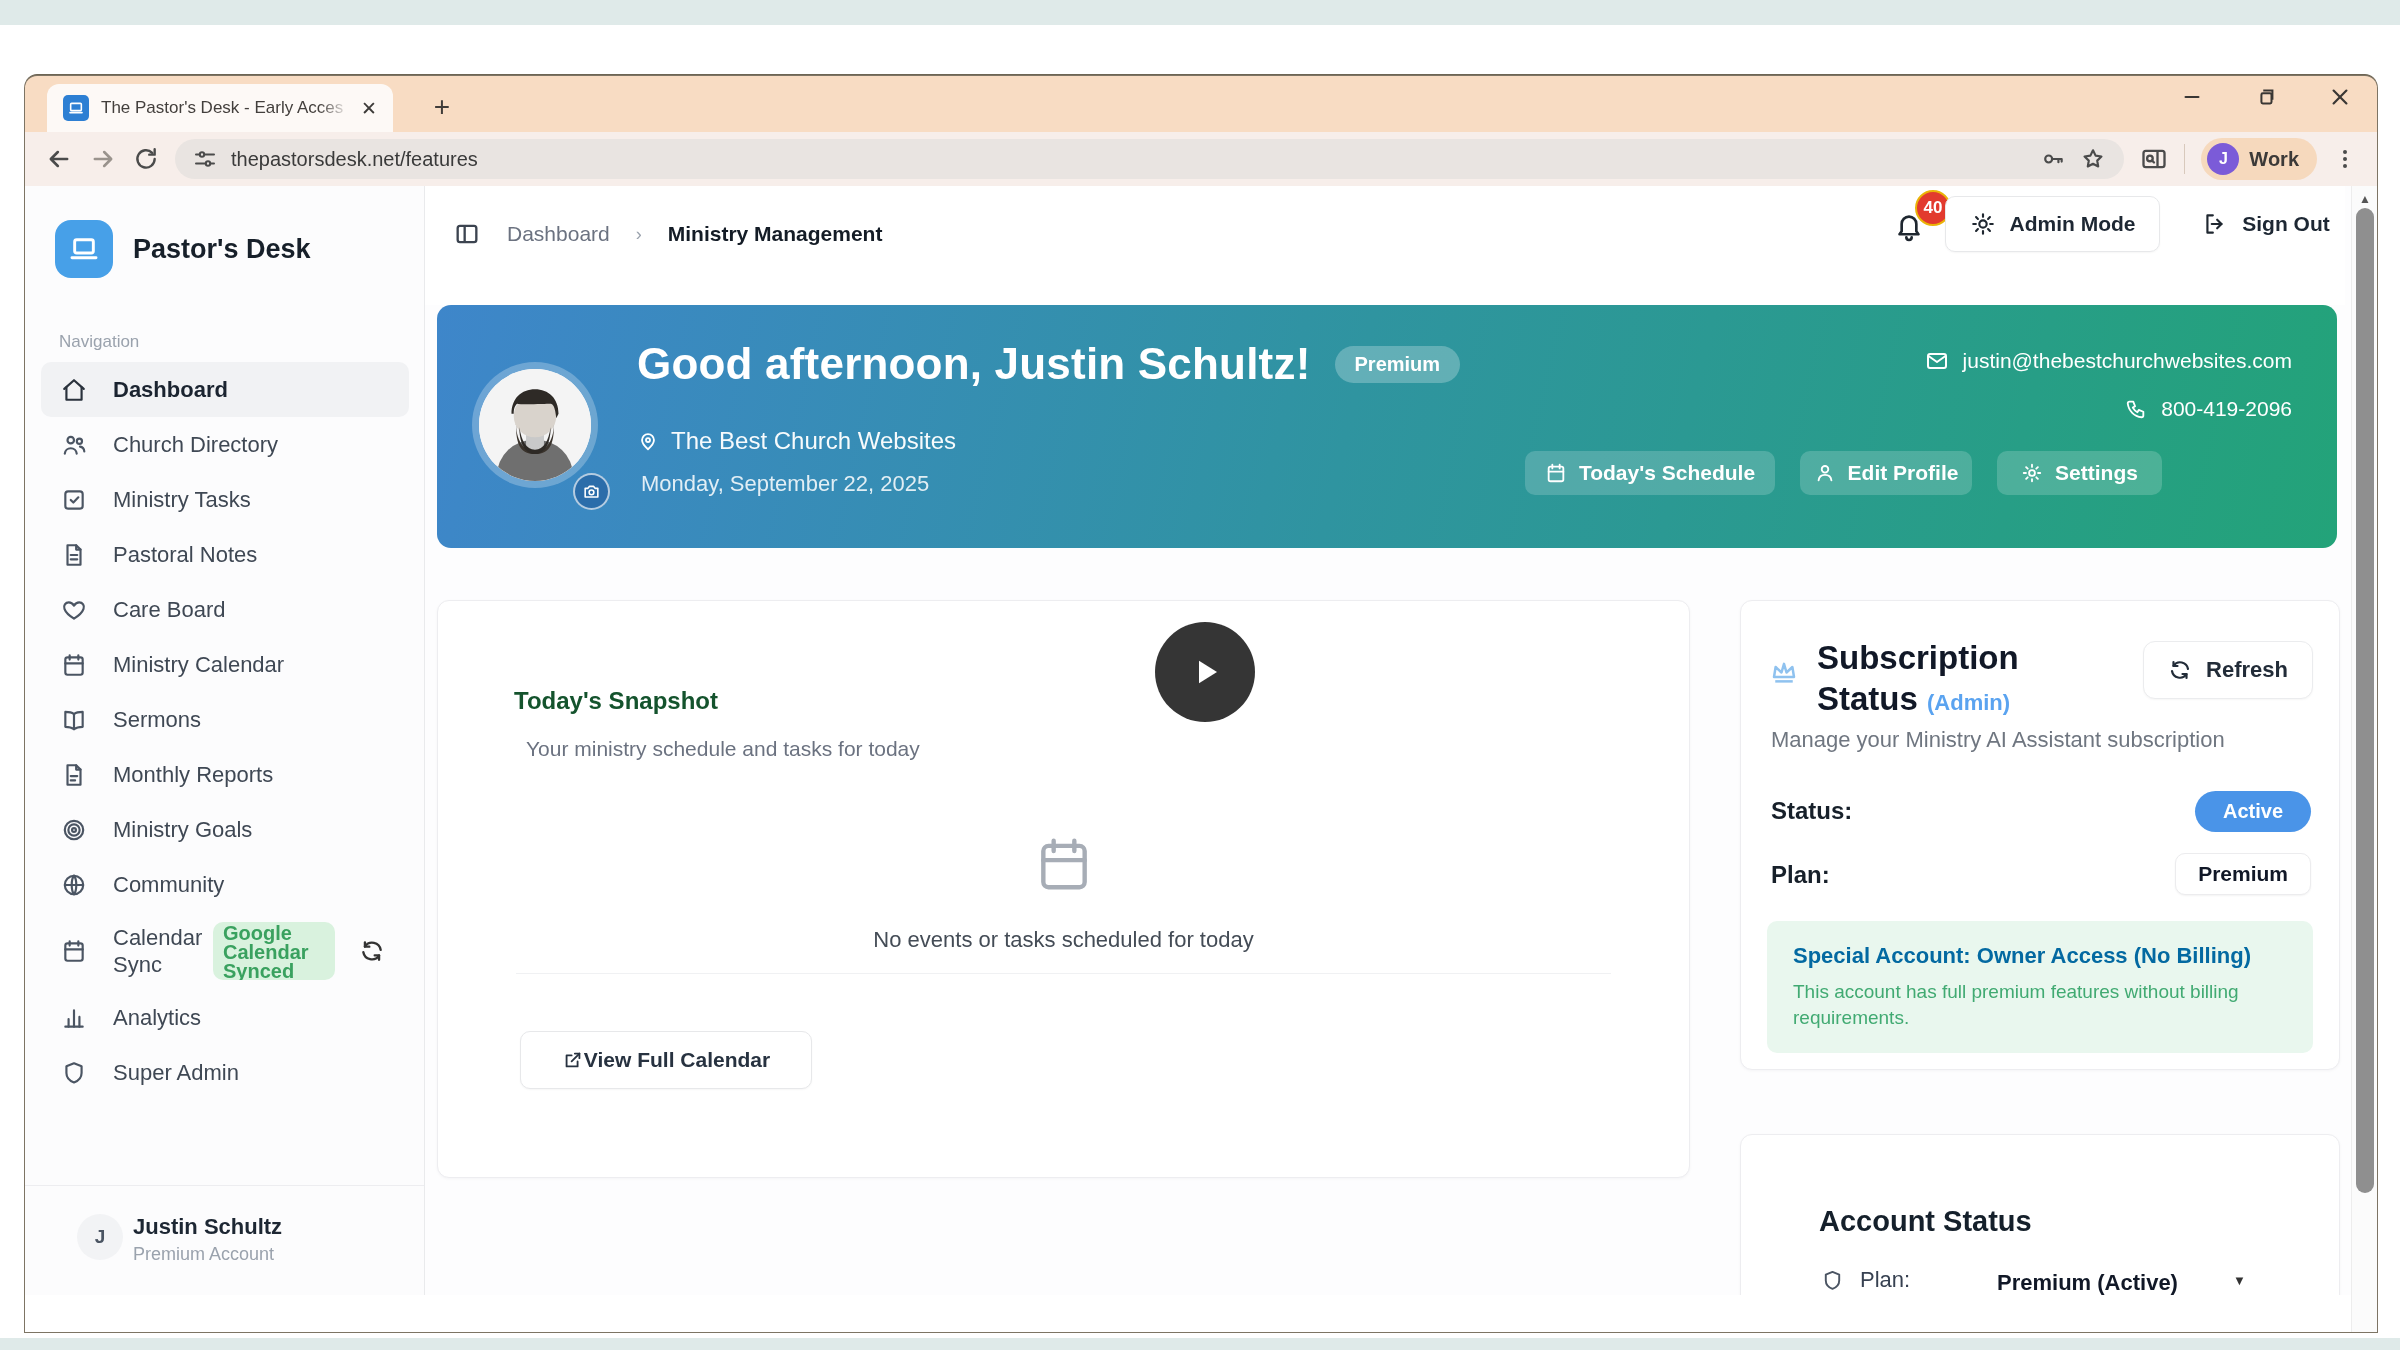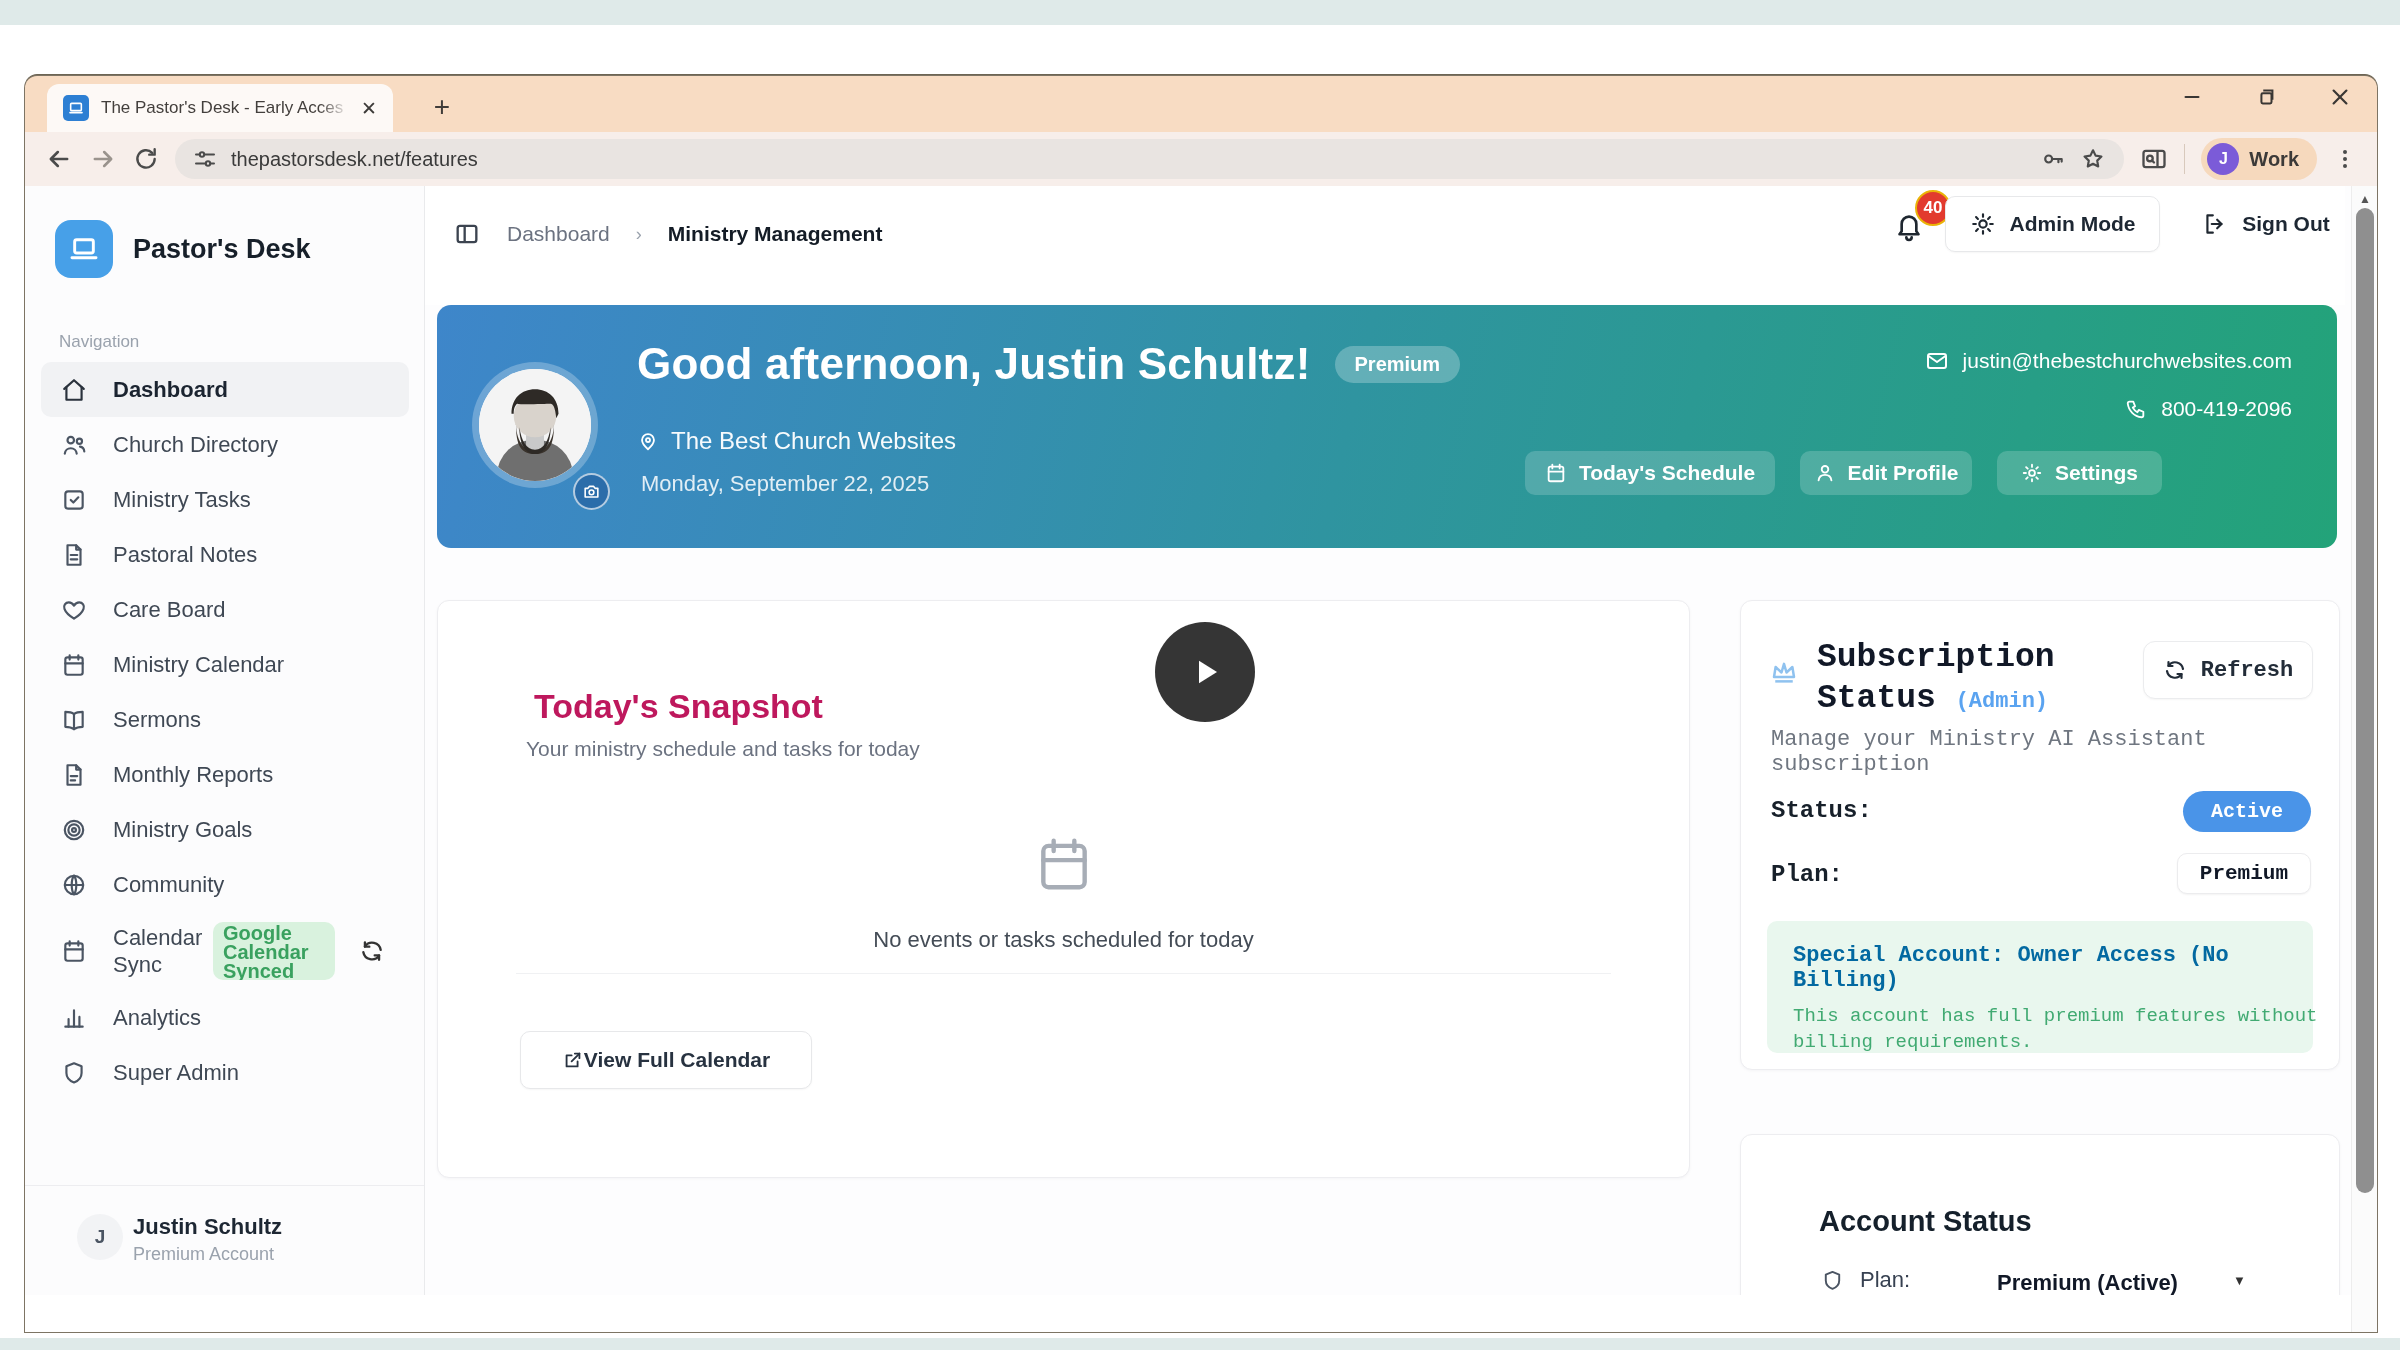--- a/index.html
+++ b/index.html
@@ -109,34 +109,34 @@
   .contact.email { top:44px; }
   .contact.phone { top:92px; }
   .bbtn-row { position:absolute; left:1088px; top:146px; display:flex; gap:25px; }
   .bbtn { height:44px; background:rgba(255,255,255,0.18); border-radius:10px; display:flex;
           align-items:center; justify-content:center; gap:12px; font-size:21px; font-weight:600; color:#fff; }
 
   
   .card { position:absolute; background:#fff; border:1px solid #ededf0; border-radius:12px;
           box-shadow:0 1px 3px rgba(16,24,40,0.04); }
   .snapshot { left:12px; top:414px; width:1253px; height:578px; }
-  .snap-title { position:absolute; left:96px; top:86px; font-size:34px; font-weight:bold; color:#be185d; }
+  .snap-title { position:absolute; left:76px; top:86px; font-size:24px; font-weight:bold; color:#14532d; }
   .snap-sub { position:absolute; left:88px; top:136px; font-size:21px; color:#6b7280; }
   .snap-cal { position:absolute; left:50%; top:232px; transform:translateX(-50%); }
   .snap-empty { position:absolute; left:0; top:326px; width:100%; text-align:center; font-size:22px; color:#444c56; }
   .snap-div { position:absolute; left:78px; right:78px; top:372px; height:1px; background:#f0f1f3; }
   .snap-btn { position:absolute; left:82px; top:430px; width:292px; height:58px; background:#fff;
               border:1px solid #e7e8ea; border-radius:10px; display:flex; align-items:center;
               justify-content:center; gap:0; font-size:21px; font-weight:600; color:#273240;
               box-shadow:0 1px 2px rgba(0,0,0,.04); }
 
   .play-overlay { position:absolute; left:730px; top:436px; width:100px; height:100px; border-radius:50%;
                   background:rgba(38,38,38,0.93); display:flex; align-items:center; justify-content:center; }
 
-  .subcard { left:1315px; top:414px; width:600px; height:470px;font-family:Liberation Mono, monospace; }
+  .subcard { left:1315px; top:414px; width:600px; height:470px; }
   .crown { position:absolute; left:28px; top:56px; }
   .sub-title { position:absolute; left:76px; top:36px; width:270px; font-size:33px; line-height:41px;
                font-weight:bold; color:#111827; }
   .admin-tag { font-size:22px; font-weight:600; color:#5aa3f0; }
   .refresh-btn { position:absolute; right:26px; top:40px; width:170px; height:58px; background:#fff;
                  border:1px solid #ebecee; border-radius:12px; display:flex; align-items:center;
                  justify-content:center; gap:14px; font-size:22px; font-weight:600; color:#222c38;
                  box-shadow:0 1px 2px rgba(0,0,0,.04); }
   .sub-sub { position:absolute; left:30px; top:126px; font-size:22px; color:#6f7680; }
   .kv-label { position:absolute; left:30px; font-size:24px; font-weight:bold; color:#17202a; }

